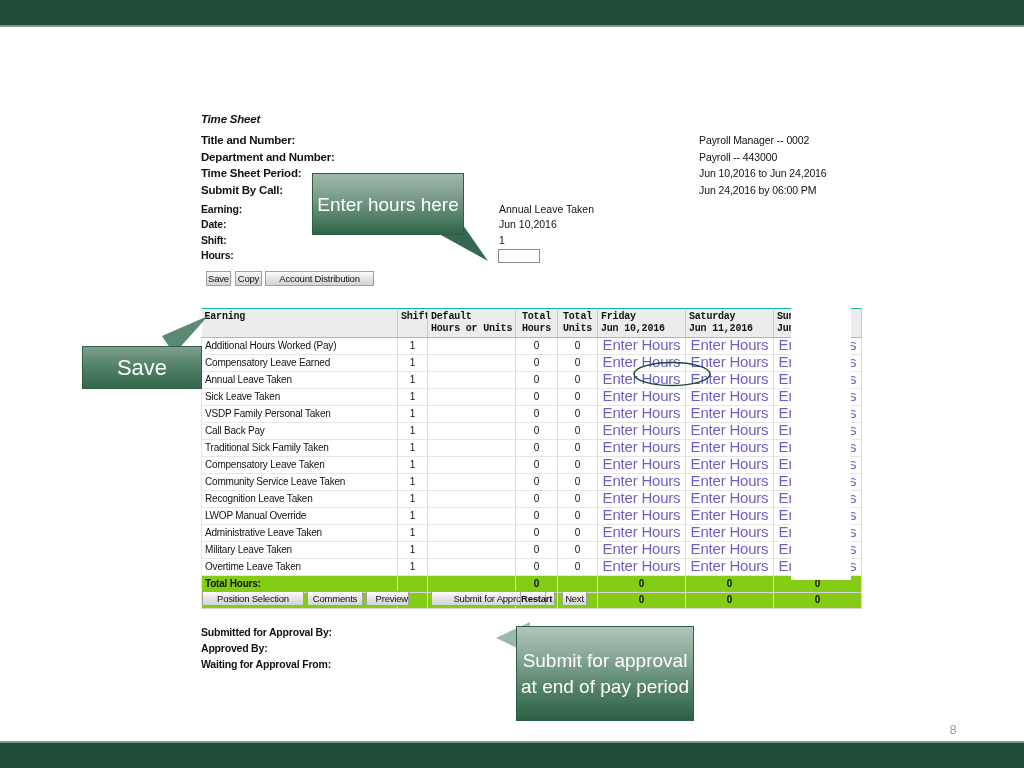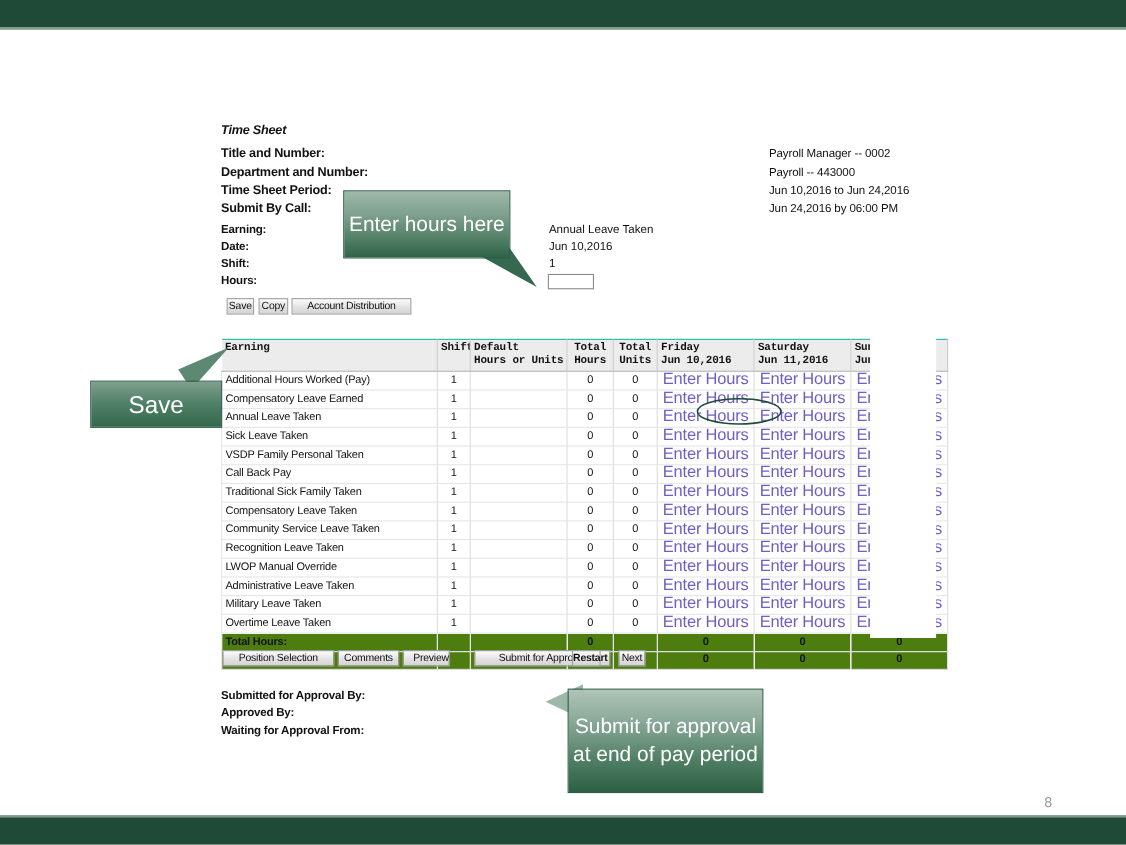--- a/index.html
+++ b/index.html
@@ -191,21 +191,21 @@
   td.num { text-align: center; }
   .link {
     color: #6E5FC7;
     text-decoration: none;
     font-size: 15px;
   }
   .totrow td {
     font-weight: bold;
     border-bottom: 1px solid #d6d6d6;
     border-top: 1px solid #d6d6d6;
-    background: #4d7c0f;
+    background: #84cc16;
   }
   .grid tbody tr:nth-child(odd) td { background: #ffffff; }
   .grid tbody tr:nth-child(even) td { background: #ffffff; }
 
   
   .clip-mask {
     position: absolute;
     left: 791px; top: 300px;
     width: 60px; height: 280px;
     background: #ffffff;

